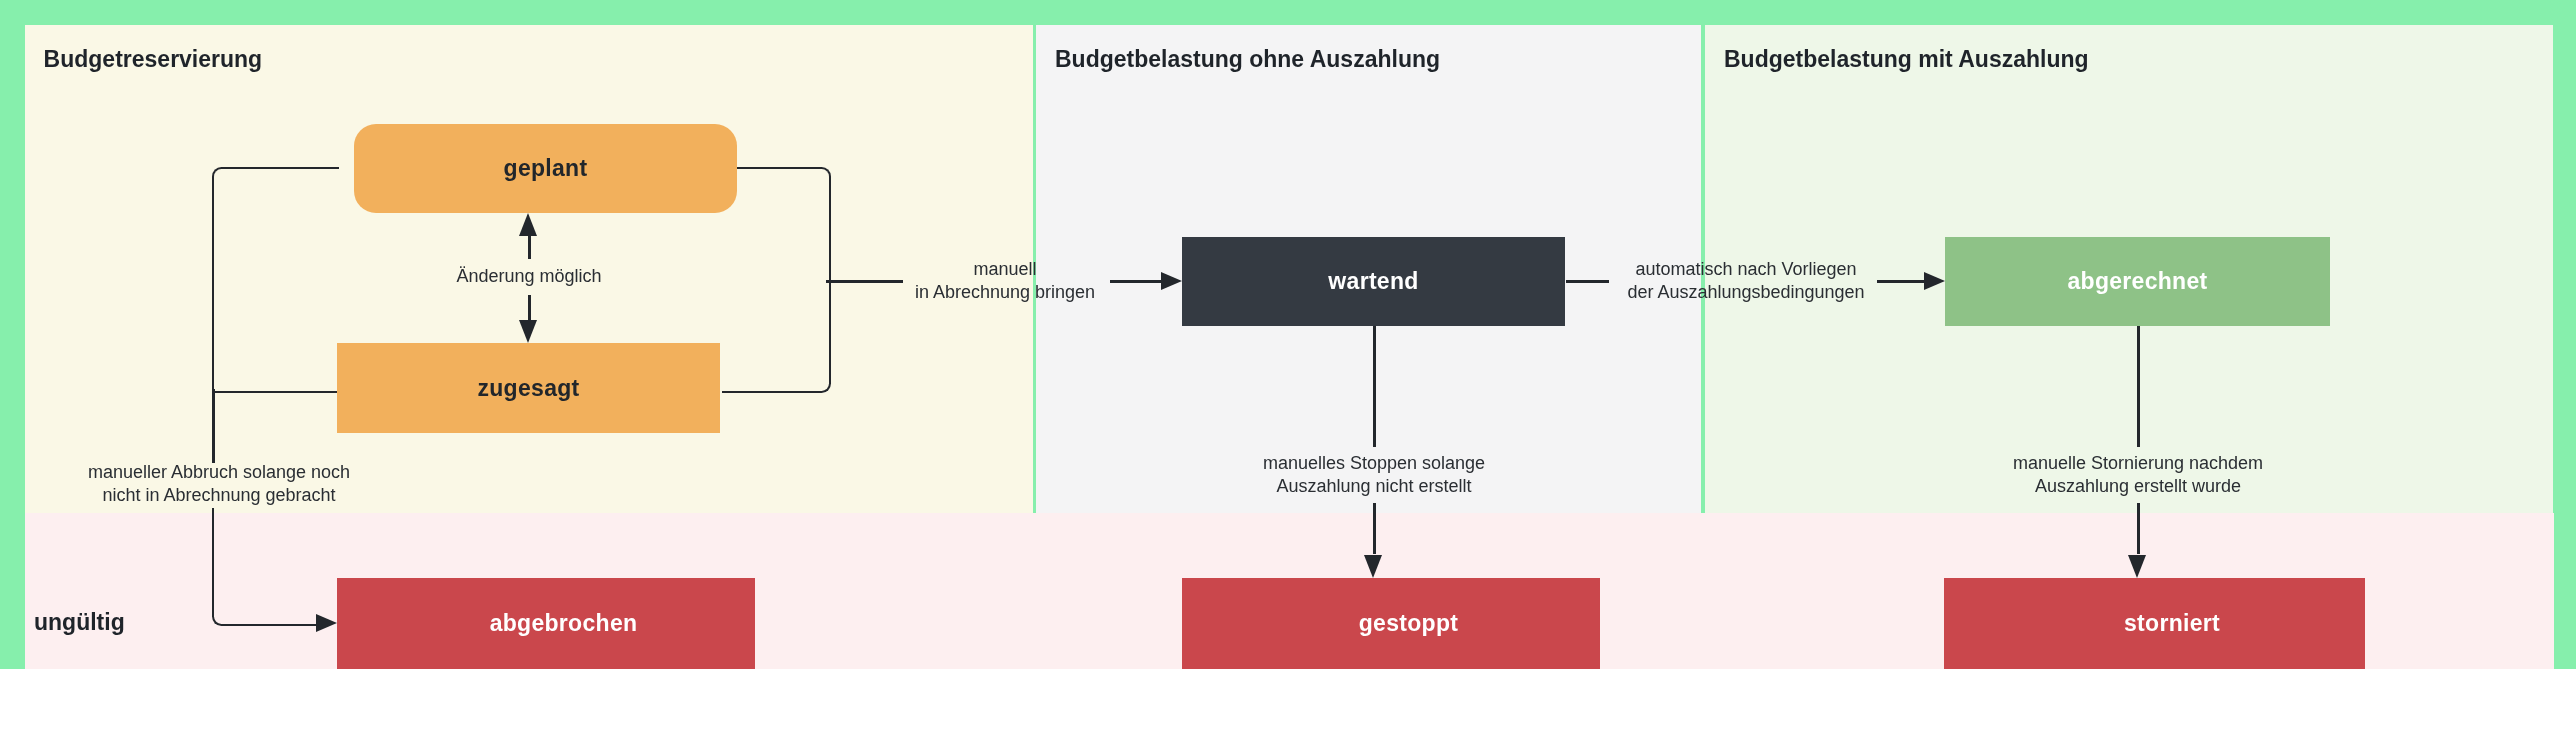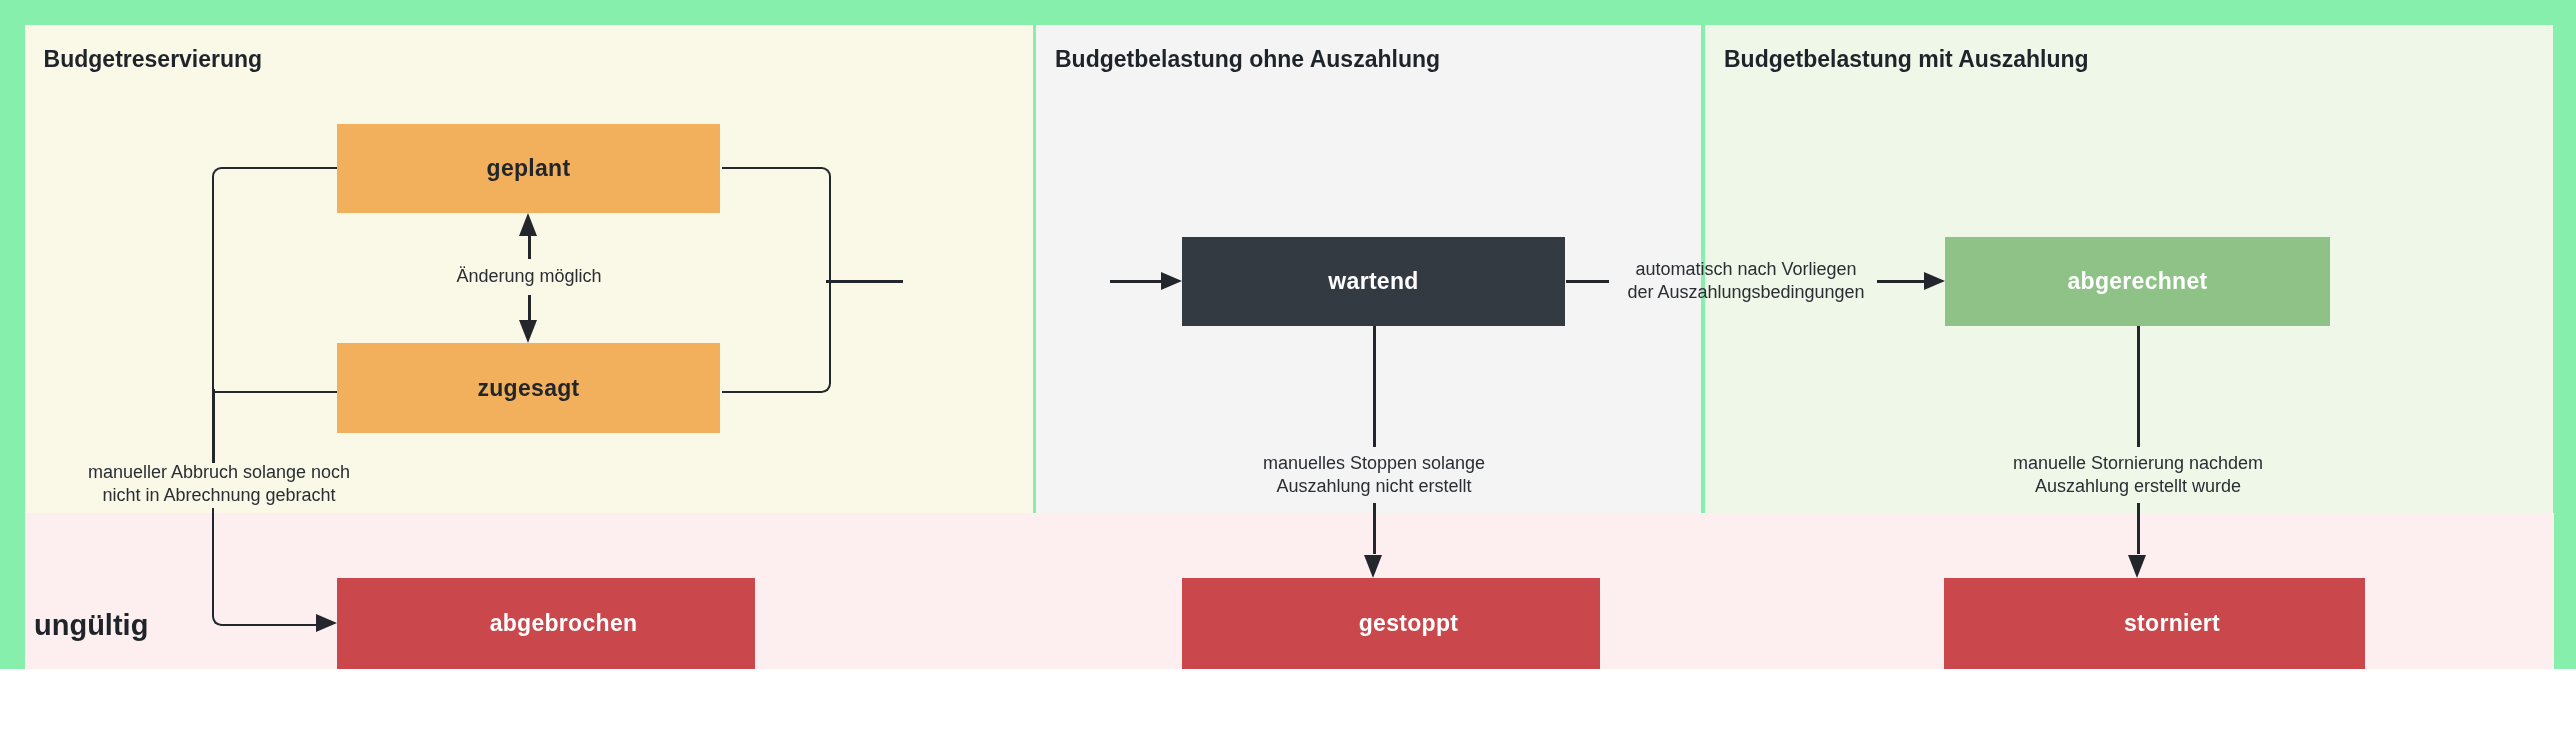--- a/index.html
+++ b/index.html
@@ -6,30 +6,30 @@
   body{font-family:"Liberation Sans", sans-serif; -webkit-font-smoothing:antialiased;}
   #canvas{position:relative;width:2576px;height:669px;background:#86efac;overflow:hidden;}
 
   .lane{position:absolute;}
   .lane-yellow{left:24.6px;top:24.6px;width:1008px;height:488px;background:#faf8e6;}
   .lane-gray{left:1036px;top:24.6px;width:665px;height:488px;background:#f4f4f5;}
   .lane-green{left:1705px;top:24.6px;width:848px;height:488px;background:#eef7e8;}
   .lane-pink{left:24.6px;top:513px;width:2529px;height:216px;background:#fdeff0;}
 
   .lane-title{position:absolute;left:19px;top:21px;font-size:23px;font-weight:700;color:#1f242a;white-space:nowrap;}
-  .row-label{position:absolute;left:34px;top:609px;font-size:29px;font-weight:700;color:#1f242a;}
+  .row-label{position:absolute;left:34px;top:609px;font-size:23px;font-weight:700;color:#1f242a;}
 
   .state{position:absolute;display:flex;align-items:center;justify-content:center;
          font-size:23px;font-weight:700;letter-spacing:0.3px;}
   .state-orange{background:#f2b05c;color:#22262b;}
   .state-dark{background:#343a42;color:#ffffff;}
   .state-green{background:#8ec287;color:#ffffff;}
   .state-red{background:#ca474c;color:#ffffff;padding-left:35px;}
 
-  #st-geplant{left:337px;top:124px;width:383px;height:89px;}
+  #st-geplant{left:354px;top:124px;width:383px;height:89px;border-radius:22px;}
   #st-zugesagt{left:337px;top:343px;width:383px;height:90px;text-align:center;}
   #st-wartend{left:1182px;top:237px;width:383px;height:89px;}
   #st-abgerechnet{left:1945px;top:237px;width:385px;height:89px;}
   #st-abgebrochen{left:337px;top:578px;width:383px;height:91px;}
   #st-gestoppt{left:1182px;top:578px;width:383px;height:91px;}
   #st-storniert{left:1944px;top:578px;width:386px;height:91px;}
 
   .seg{position:absolute;background:#23272c;}
   .bracket{position:absolute;}
   .bracket-left{left:212px;top:167px;width:125px;height:222px;
@@ -71,20 +71,22 @@
 
   <div class="bracket bracket-left"></div>
   <div class="bracket bracket-left-tail"></div>
   <div class="bracket bracket-left-elbow"></div>
   <div class="arrow-right" style="left:316px;top:614px;"></div>
   <div class="edge-label" style="left:219px;top:484px;">manueller Abbruch solange noch
 nicht in Abrechnung gebracht</div>
 
   <div class="bracket bracket-right"></div>
   <div class="seg" style="left:826px;top:280px;width:77px;height:2.8px;"></div>
+  <div class="edge-label" style="left:1005px;top:281px;">manuell
+in Abrechnung bringen</div>
   <div class="seg" style="left:1110px;top:280px;width:57px;height:2.8px;"></div>
   <div class="arrow-right" style="left:1161px;top:272px;"></div>
 
   <div class="arrow-up" style="left:519px;top:213px;"></div>
   <div class="seg" style="left:528px;top:234px;width:2.8px;height:24.6px;"></div>
   <div class="edge-label" style="left:529px;top:276px;">Änderung möglich</div>
   <div class="seg" style="left:528px;top:295px;width:2.8px;height:25.5px;"></div>
   <div class="arrow-down" style="left:519px;top:320px;"></div>
 
   <div class="seg" style="left:1566px;top:280px;width:43px;height:2.8px;"></div>

